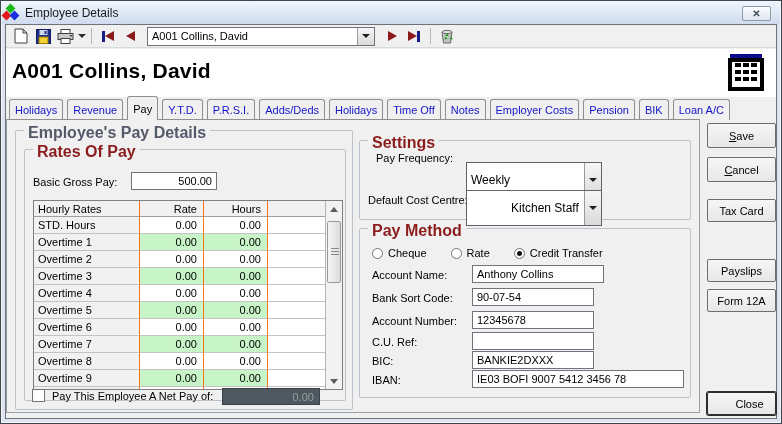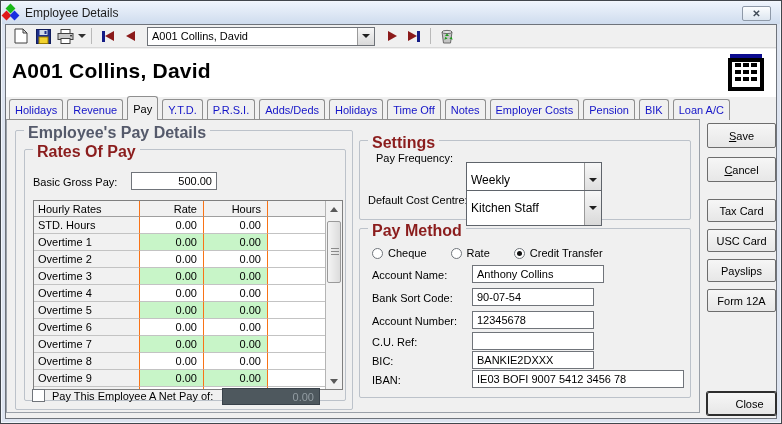--- a/index.html
+++ b/index.html
@@ -378,21 +378,21 @@
 
       <span class="static-label" style="left:8px; top:11px;margin-left:8px;">Pay Frequency:</span>
       <span class="combo" style="left:106px; top:21px; width:136px;">
         <span class="combo-text">Weekly</span>
         <span class="combo-arrow-btn">
             <span class="v"></span>
           </span>
       </span>
 
       <span class="static-label" style="left:8px; top:53px;">Default Cost Centre:</span>
-      <span class="combo" style="left:106px; top:49px; width:136px;">
+      <span class="combo" style="left:106px; top:49px; width:136px;padding-left:40px;">
         <span class="combo-text">Kitchen Staff</span>
         <span class="combo-arrow-btn">
             <span class="v"></span>
           </span>
       </span>
     </div>
 
     <div class="grp" style="left:352px; top:108px; width:332px; height:170px;">
       <span class="grp-label lbl-maroon">Pay Method</span>
 
@@ -427,18 +427,17 @@
       <input class="txt" style="left: 112px; top: 122px; width: 122px;" value="BANKIE2DXXX">
 
       <span class="static-label" style="left:12px; top:145px;">IBAN:</span>
       <input class="txt" style="left: 112px; top: 141px; width: 212px;" value="IE03 BOFI 9007 5412 3456 78">
     </div>
   </div>
 
   <div class="act-btn big" style="top:122px;"><u>S</u>ave</div>
   <div class="act-btn big" style="top:156px;"><u>C</u>ancel</div>
   <div class="act-btn" style="top:198px;">Tax Card</div>
-  <div class="act-btn" style="top:228px;">USC Card</div>
   <div class="act-btn" style="top:258px;">Payslips</div>
   <div class="act-btn" style="top:288px;">Form 12A</div>
   <div class="act-btn default" style="top:391px;padding-left:16px;">Close</div>
 
 </div>
 
 </body></html>

